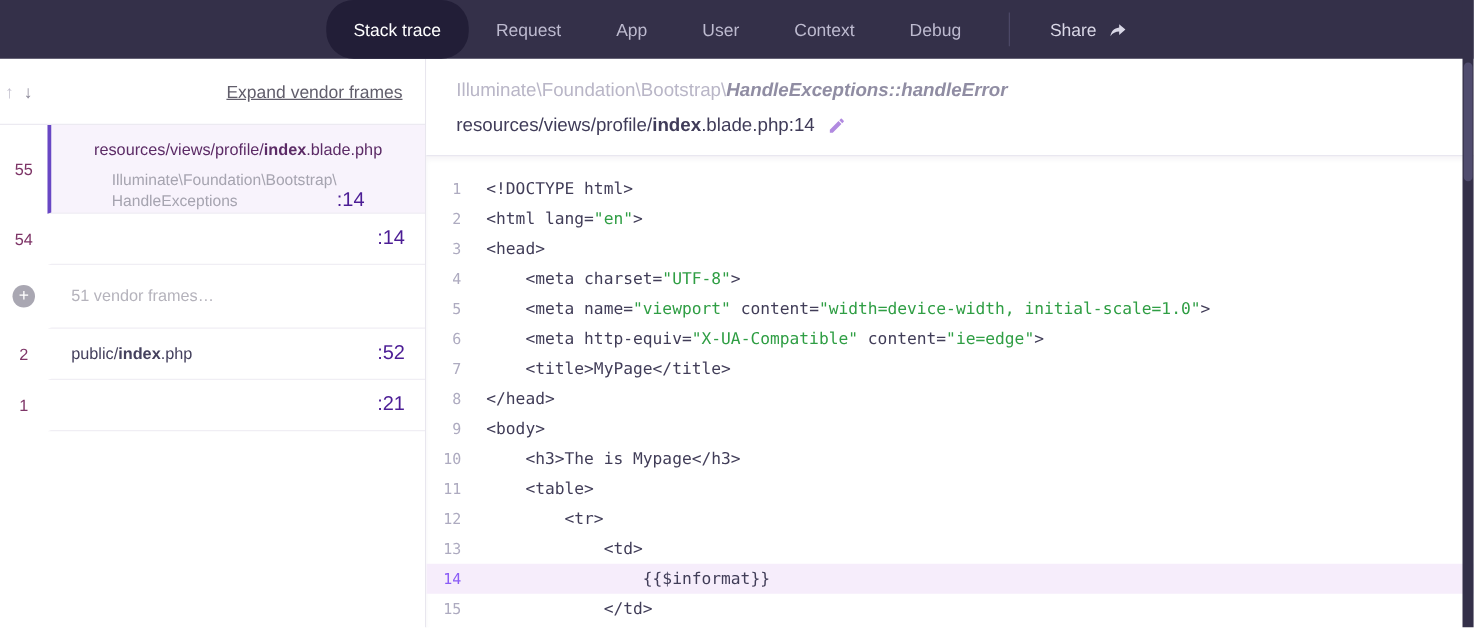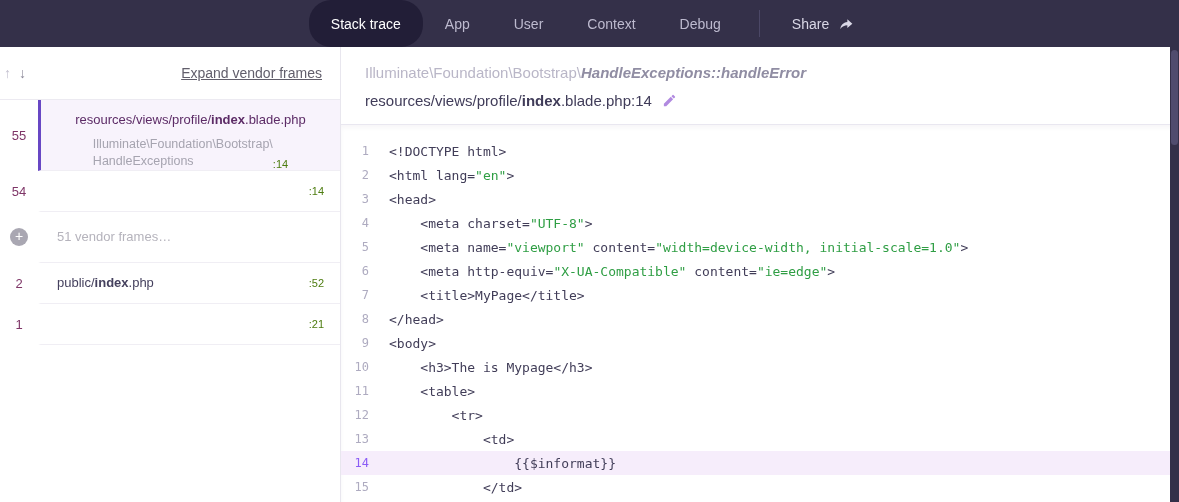--- a/index.html
+++ b/index.html
@@ -92,21 +92,21 @@
     padding-top:12px; align-items:center;
   }
   .file-line{ font-size:13px; color:#45415e; }
   .file-line b{ font-weight:700; }
   .frame-row.active .file-line{ color:#5c2b66; }
   .class-row{
     display:flex; justify-content:space-between; align-items:flex-end;
     margin-top:9px;
   }
   .class-text{ font-size:12.5px; color:#a6a4b0; line-height:1.35; }
-  .line-no{ font-size:11px; color:#4d7c0f; flex:none; }
+  .line-no{ font-size:16px; color:#4c1d95; flex:none; }
   .frame-row.vendor .frame-content{ min-height:51px; justify-content:center; }
   .vendor-label{ font-size:13px; color:#b5b3bc; }
 
   
   .main{ flex:1; min-width:0; display:flex; flex-direction:column; background:#fff; }
   .main-head{ padding:17px 24px 15px; }
   .exc-class{ font-size:15px; color:#b9b6c7; margin-bottom:11px; }
   .exc-class b{ color:#908da3; font-weight:600;font-style:italic; }
   .exc-file{ font-size:15px; color:#403c59; display:flex; align-items:center; gap:10px; }
   .exc-file b{ font-weight:700; }
@@ -141,20 +141,21 @@
     position:absolute; top:50px; left:1px; width:7px; height:95px;
     background:#504c6e; border-radius:4px;
   }
 </style>
 </head>
 <body>
 
 <header class="topbar">
   <nav class="tabs">
     <div class="tab active">Stack trace</div>
+    <div class="tab">Request</div>
     <div class="tab">App</div>
     <div class="tab">User</div>
     <div class="tab">Context</div>
     <div class="tab">Debug</div>
   </nav>
   <div class="topbar-divider"></div>
   <div class="share">
     <span>Share</span>
     <svg viewBox="0 0 24 24" aria-hidden="true">
       <path d="M14 5v4.1C7.7 10 4.2 13.9 3.5 19.5c2.7-3.8 6.3-5.6 10.5-5.6V18l7.5-6.5L14 5z"></path>

